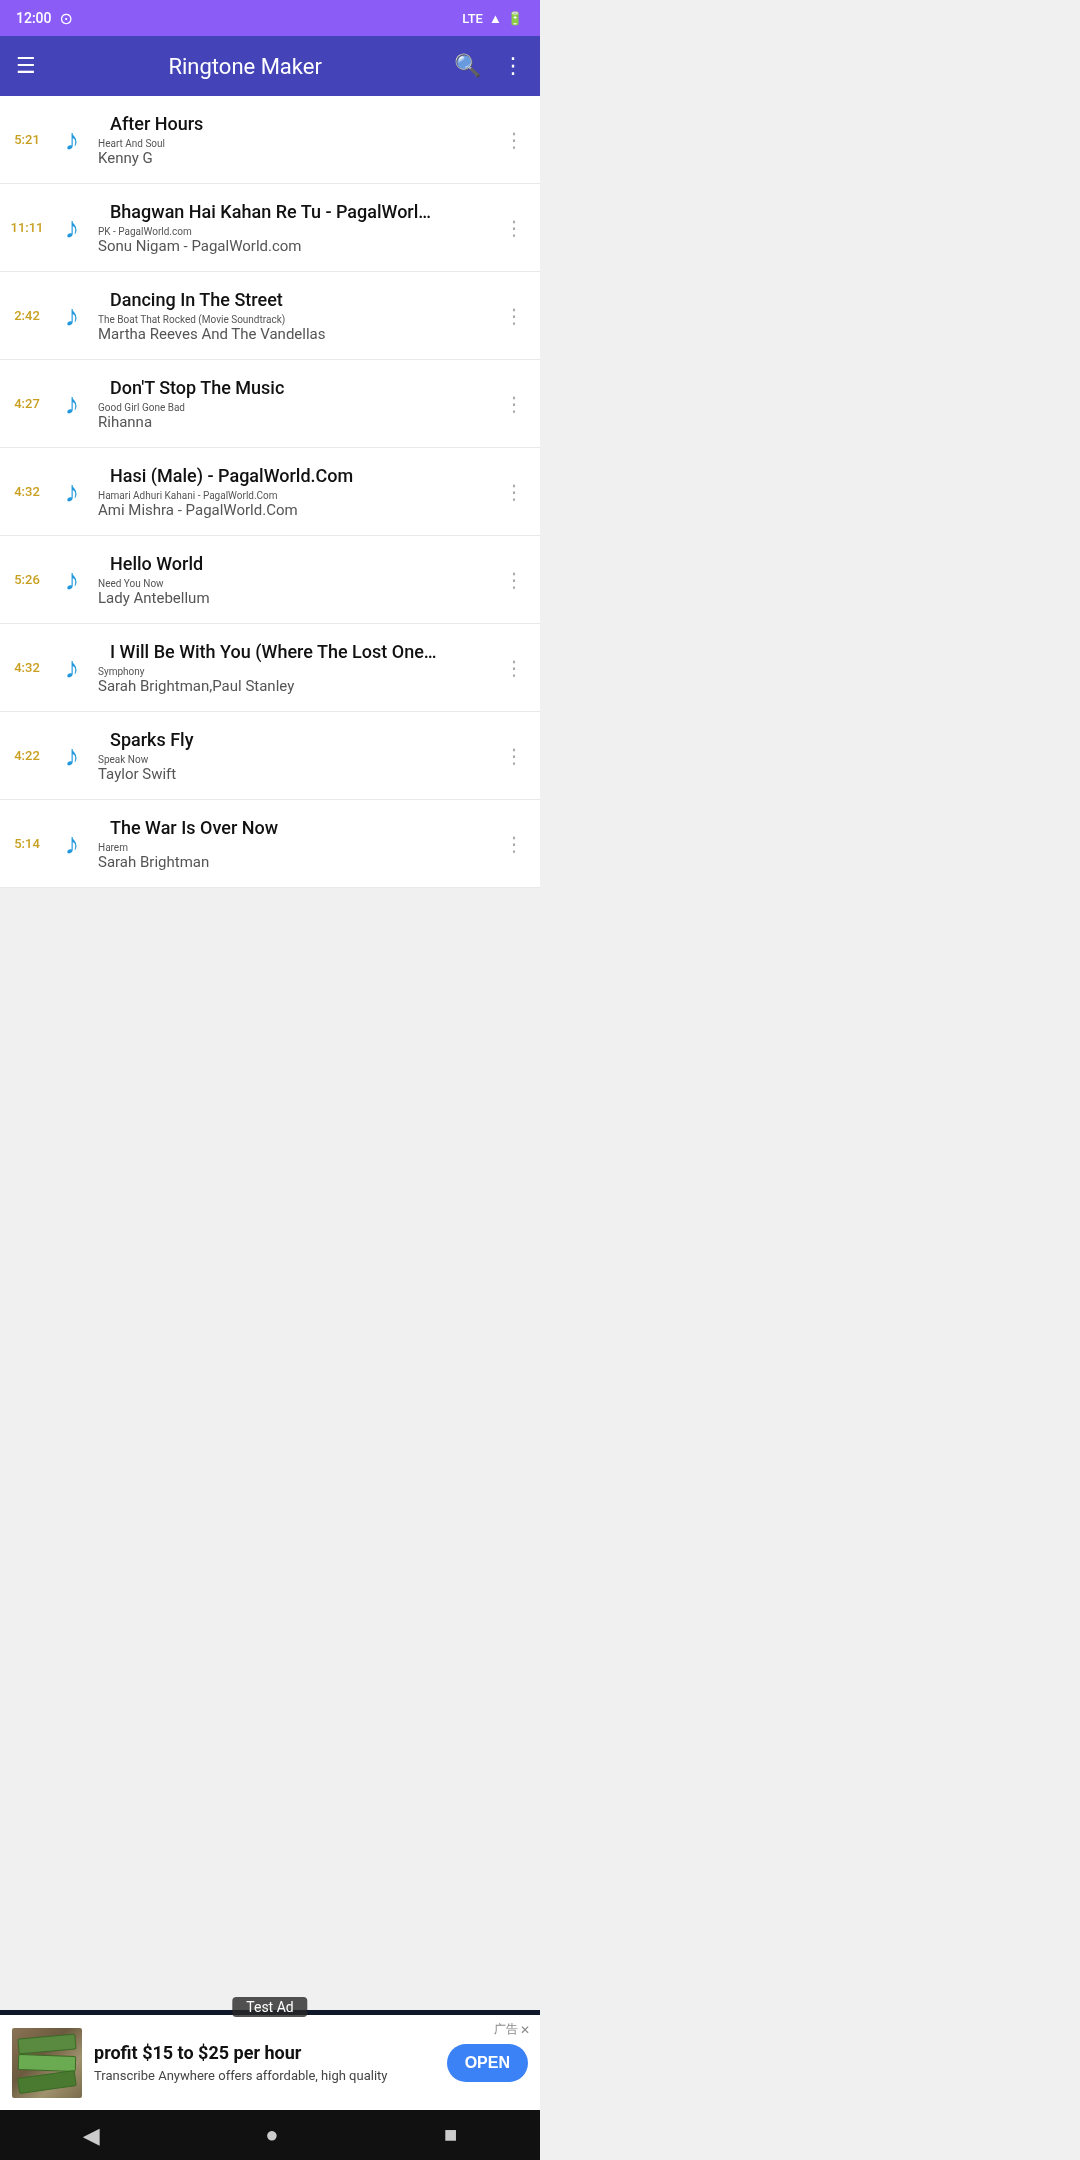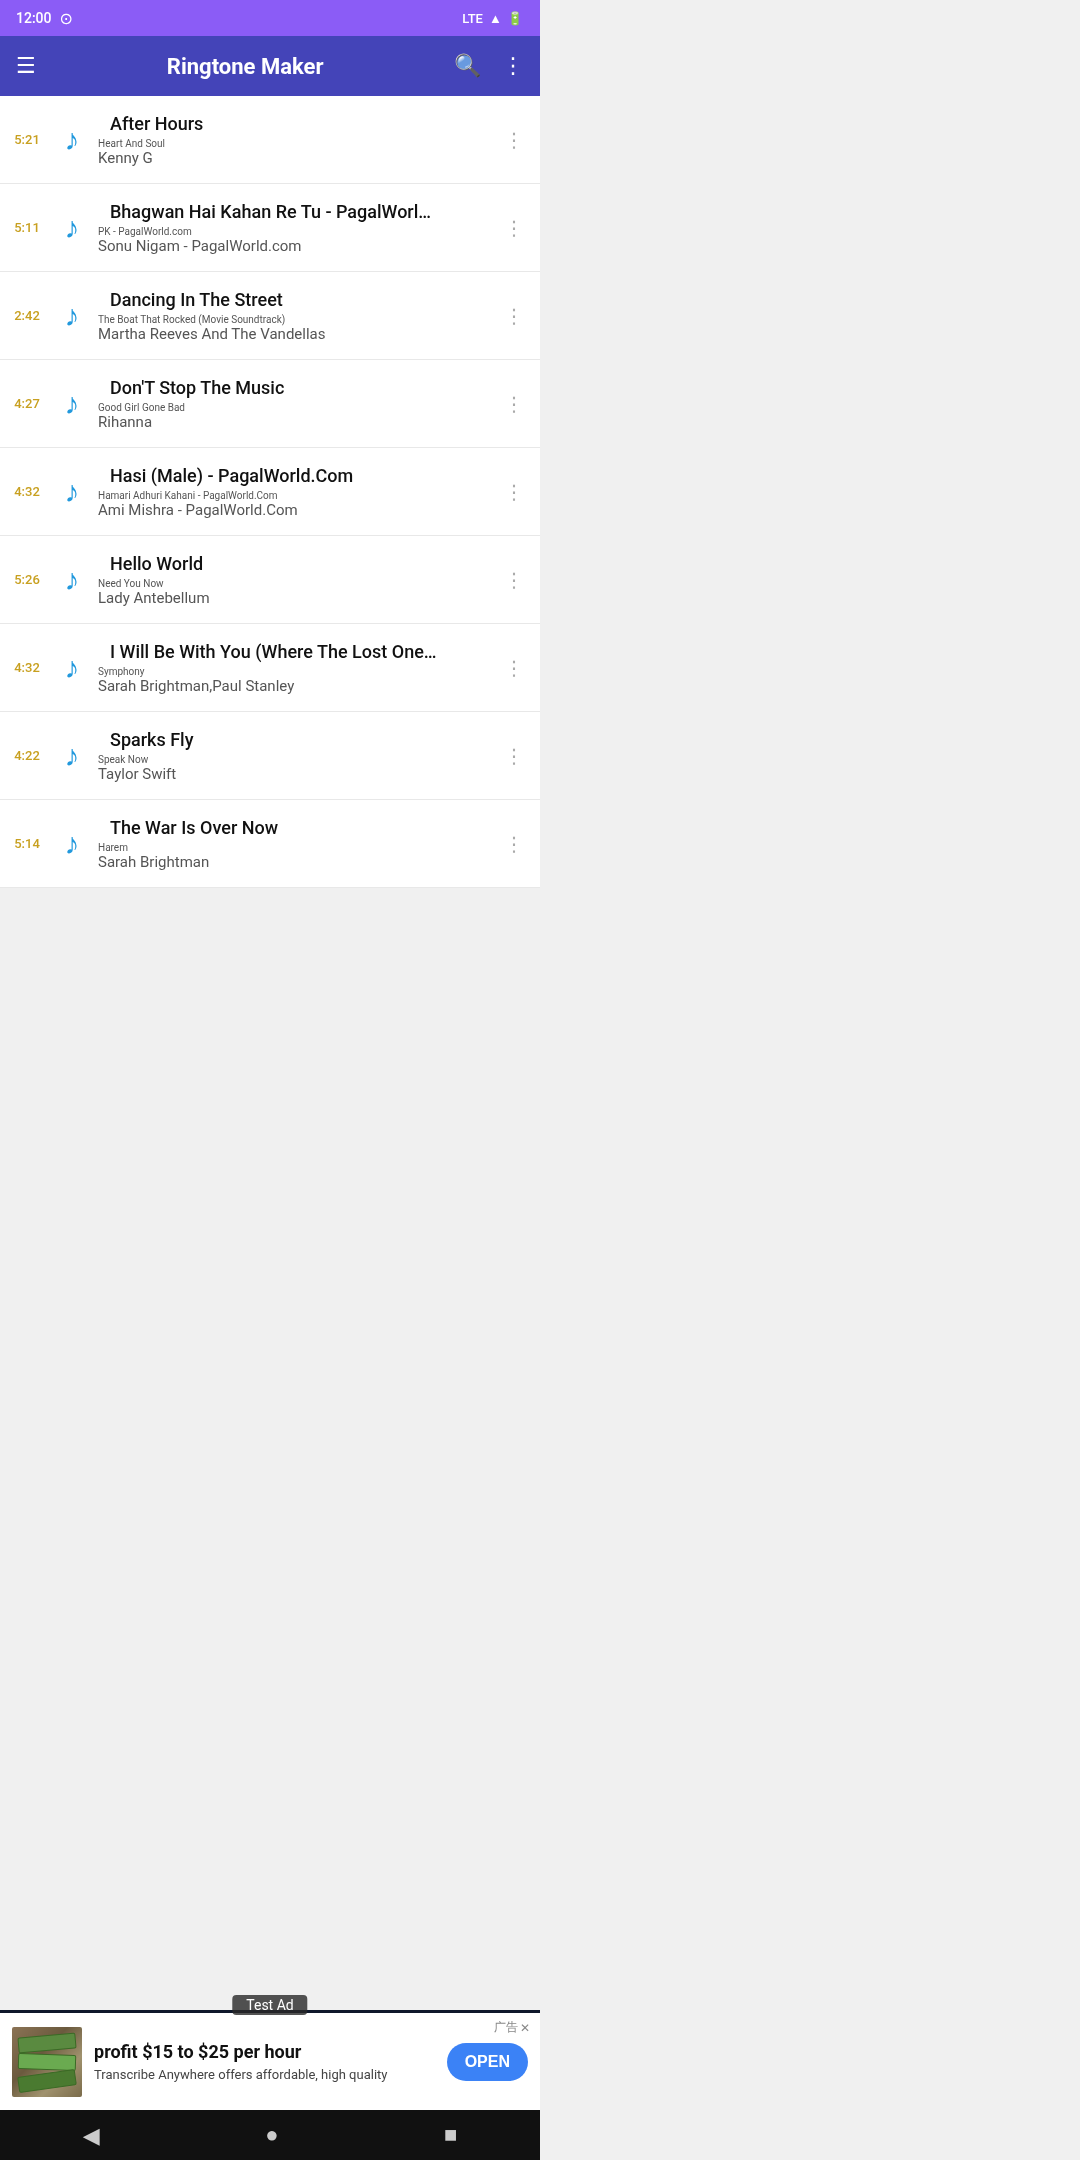--- a/index.html
+++ b/index.html
@@ -35,21 +35,21 @@
       color: white;
       height: 60px;
       display: flex;
       align-items: center;
       padding: 0 16px;
       gap: 16px;
     }
     .app-bar-title {
       flex: 1;
       font-size: 22px;
-      font-weight: 700;
+      font-weight: 400;
       text-align: center;
     }
     .app-bar-icons {
       display: flex;
       align-items: center;
       gap: 20px;
     }
     .icon-btn {
       color: white;
       font-size: 22px;
@@ -128,21 +128,21 @@
       line-height: 1;
     }
 
     
     .ad-banner {
       position: fixed;
       bottom: 50px;
       left: 0;
       width: 540px;
       background: white;
-      border-top: 3px solid #0f172a;
+      border-top: 5px solid #0f172a;
       padding: 10px 12px;
       display: flex;
       align-items: center;
       gap: 12px;
       min-height: 100px;
     }
 
     .ad-label {
       position: absolute;
       top: -18px;
@@ -281,21 +281,21 @@
     <div class="song-duration">5:21</div>
     <div class="music-note">♪</div>
     <div class="song-info">
       <div class="song-title">After Hours</div>
       <div class="song-album">Heart And Soul</div>
       <div class="song-artist">Kenny G</div>
     </div>
     <div class="more-btn">⋮</div>
   </div>
     <div class="song-item">
-    <div class="song-duration">5:11</div>
+    <div class="song-duration">11:11</div>
     <div class="music-note">♪</div>
     <div class="song-info">
       <div class="song-title">Bhagwan Hai Kahan Re Tu - PagalWorl…</div>
       <div class="song-album">PK - PagalWorld.com</div>
       <div class="song-artist">Sonu Nigam - PagalWorld.com</div>
     </div>
     <div class="more-btn">⋮</div>
   </div>
     <div class="song-item">
     <div class="song-duration">2:42</div>

